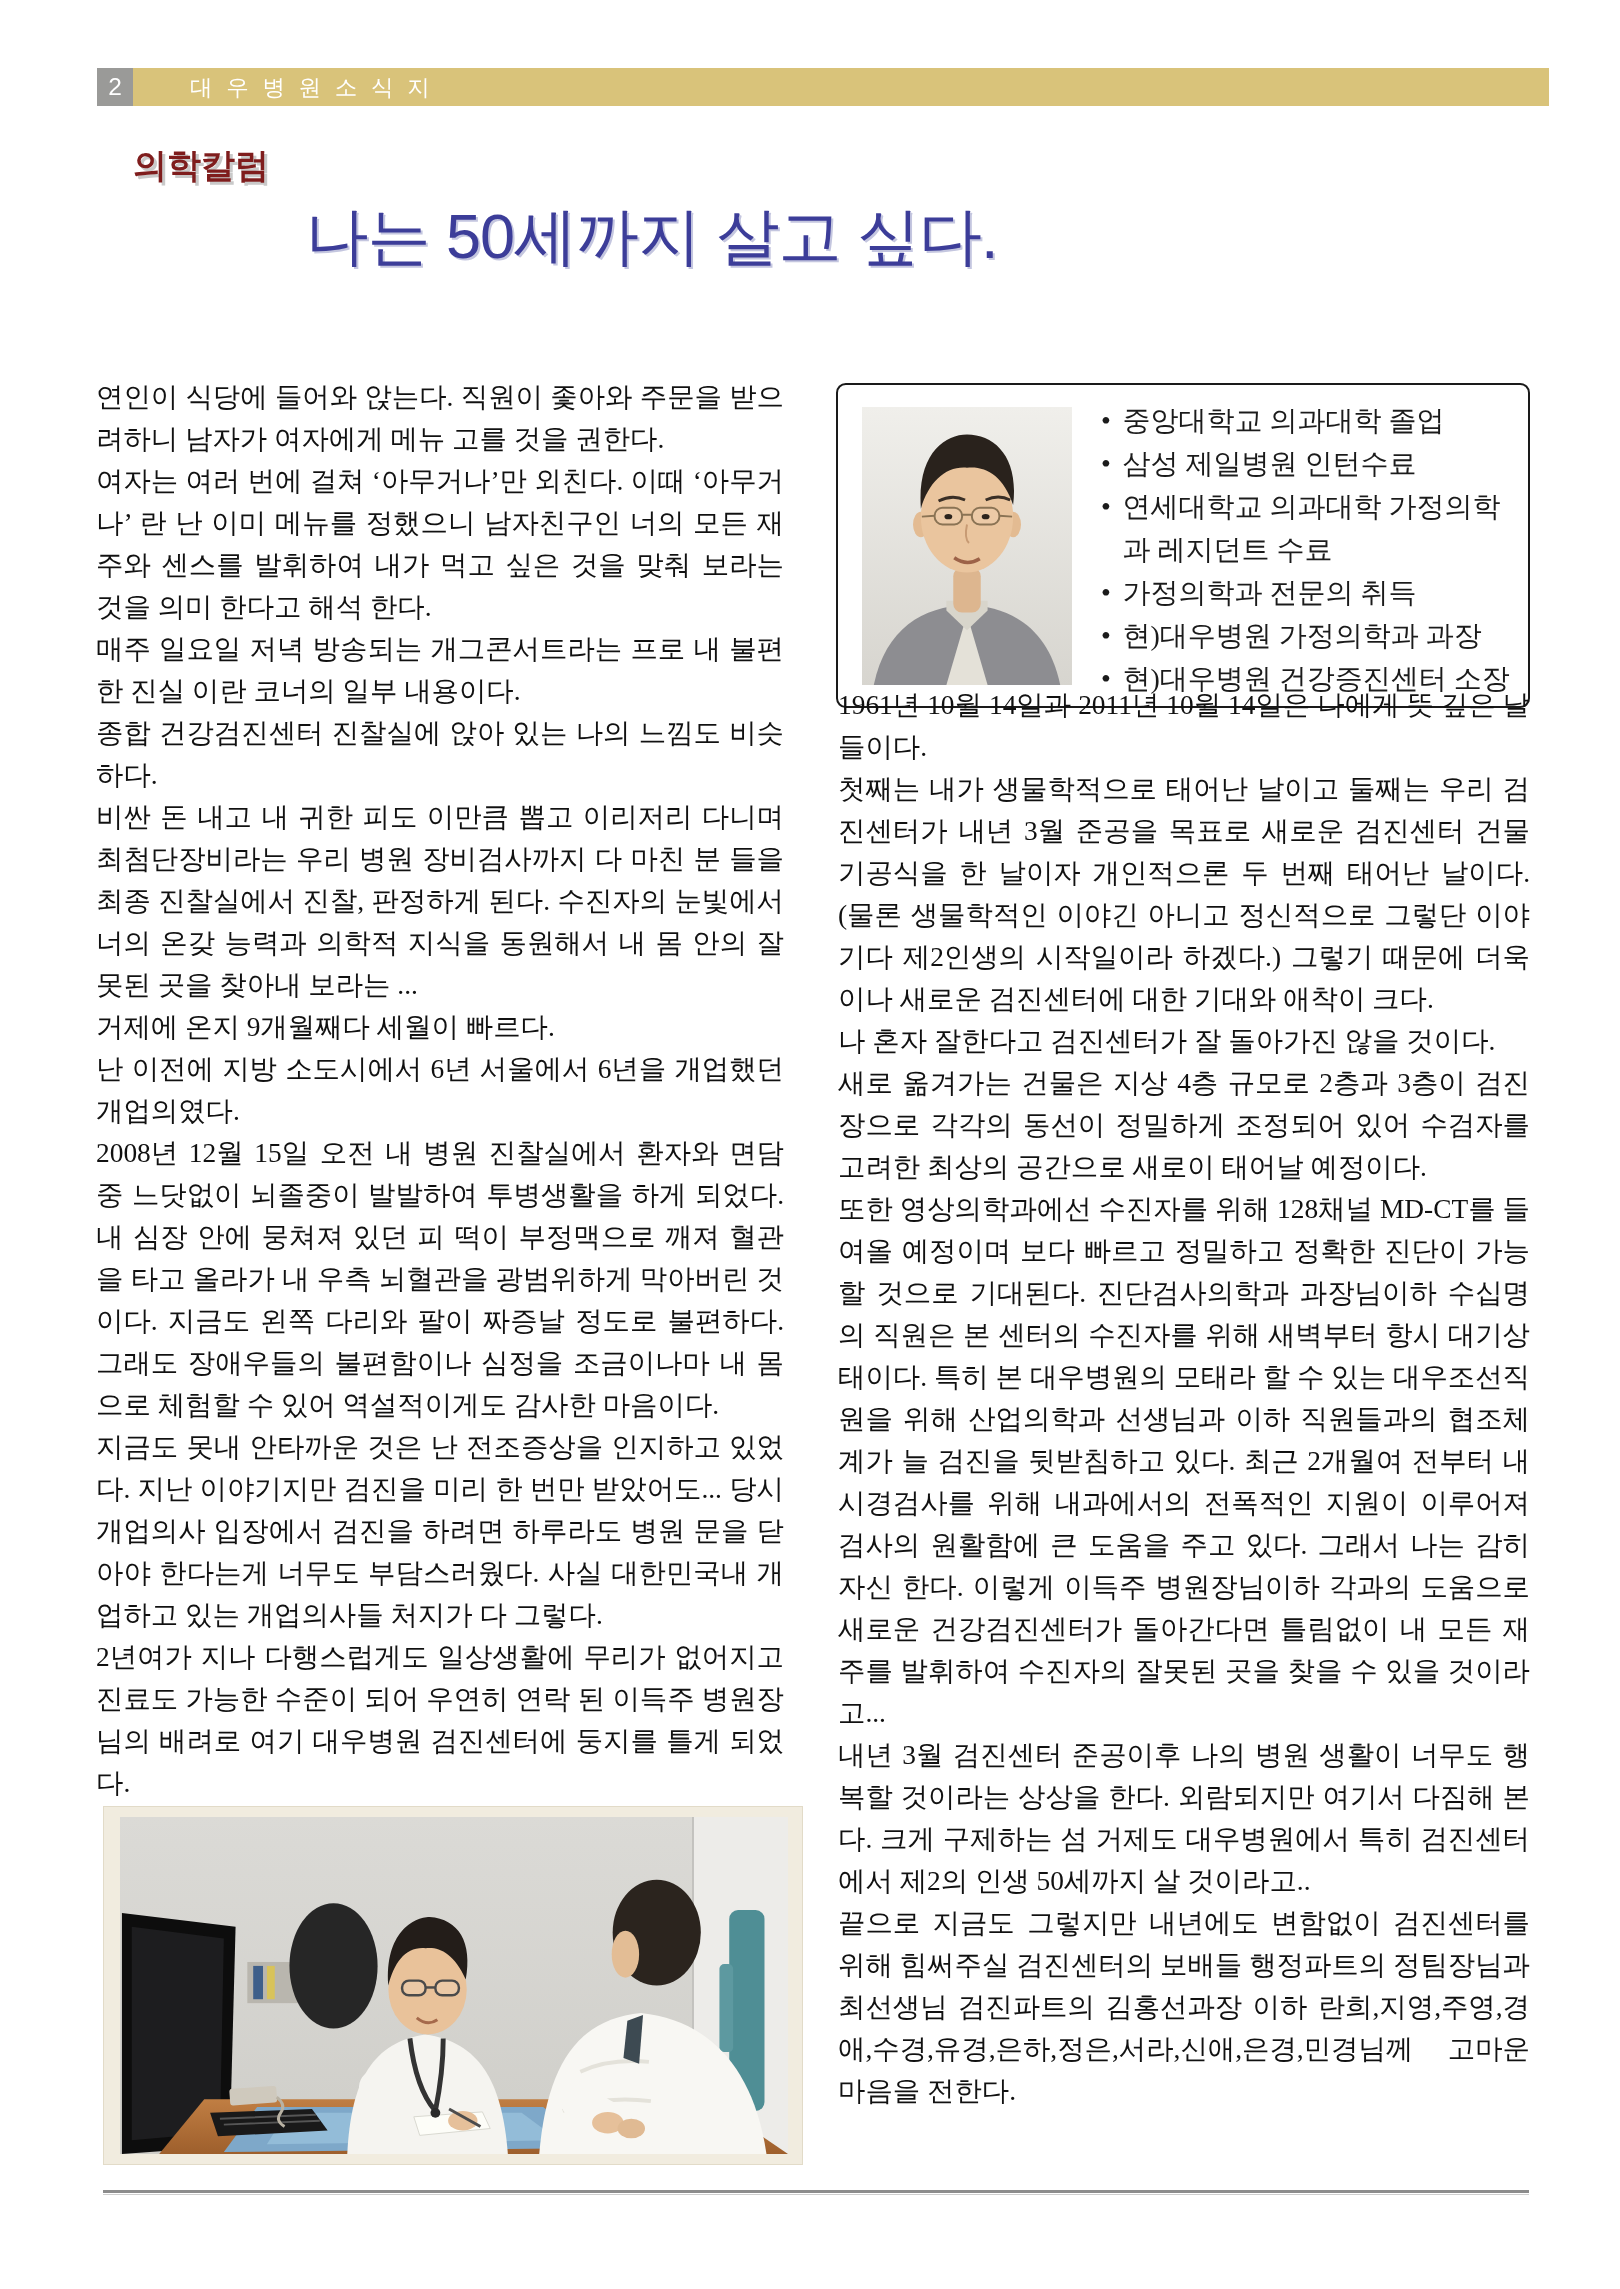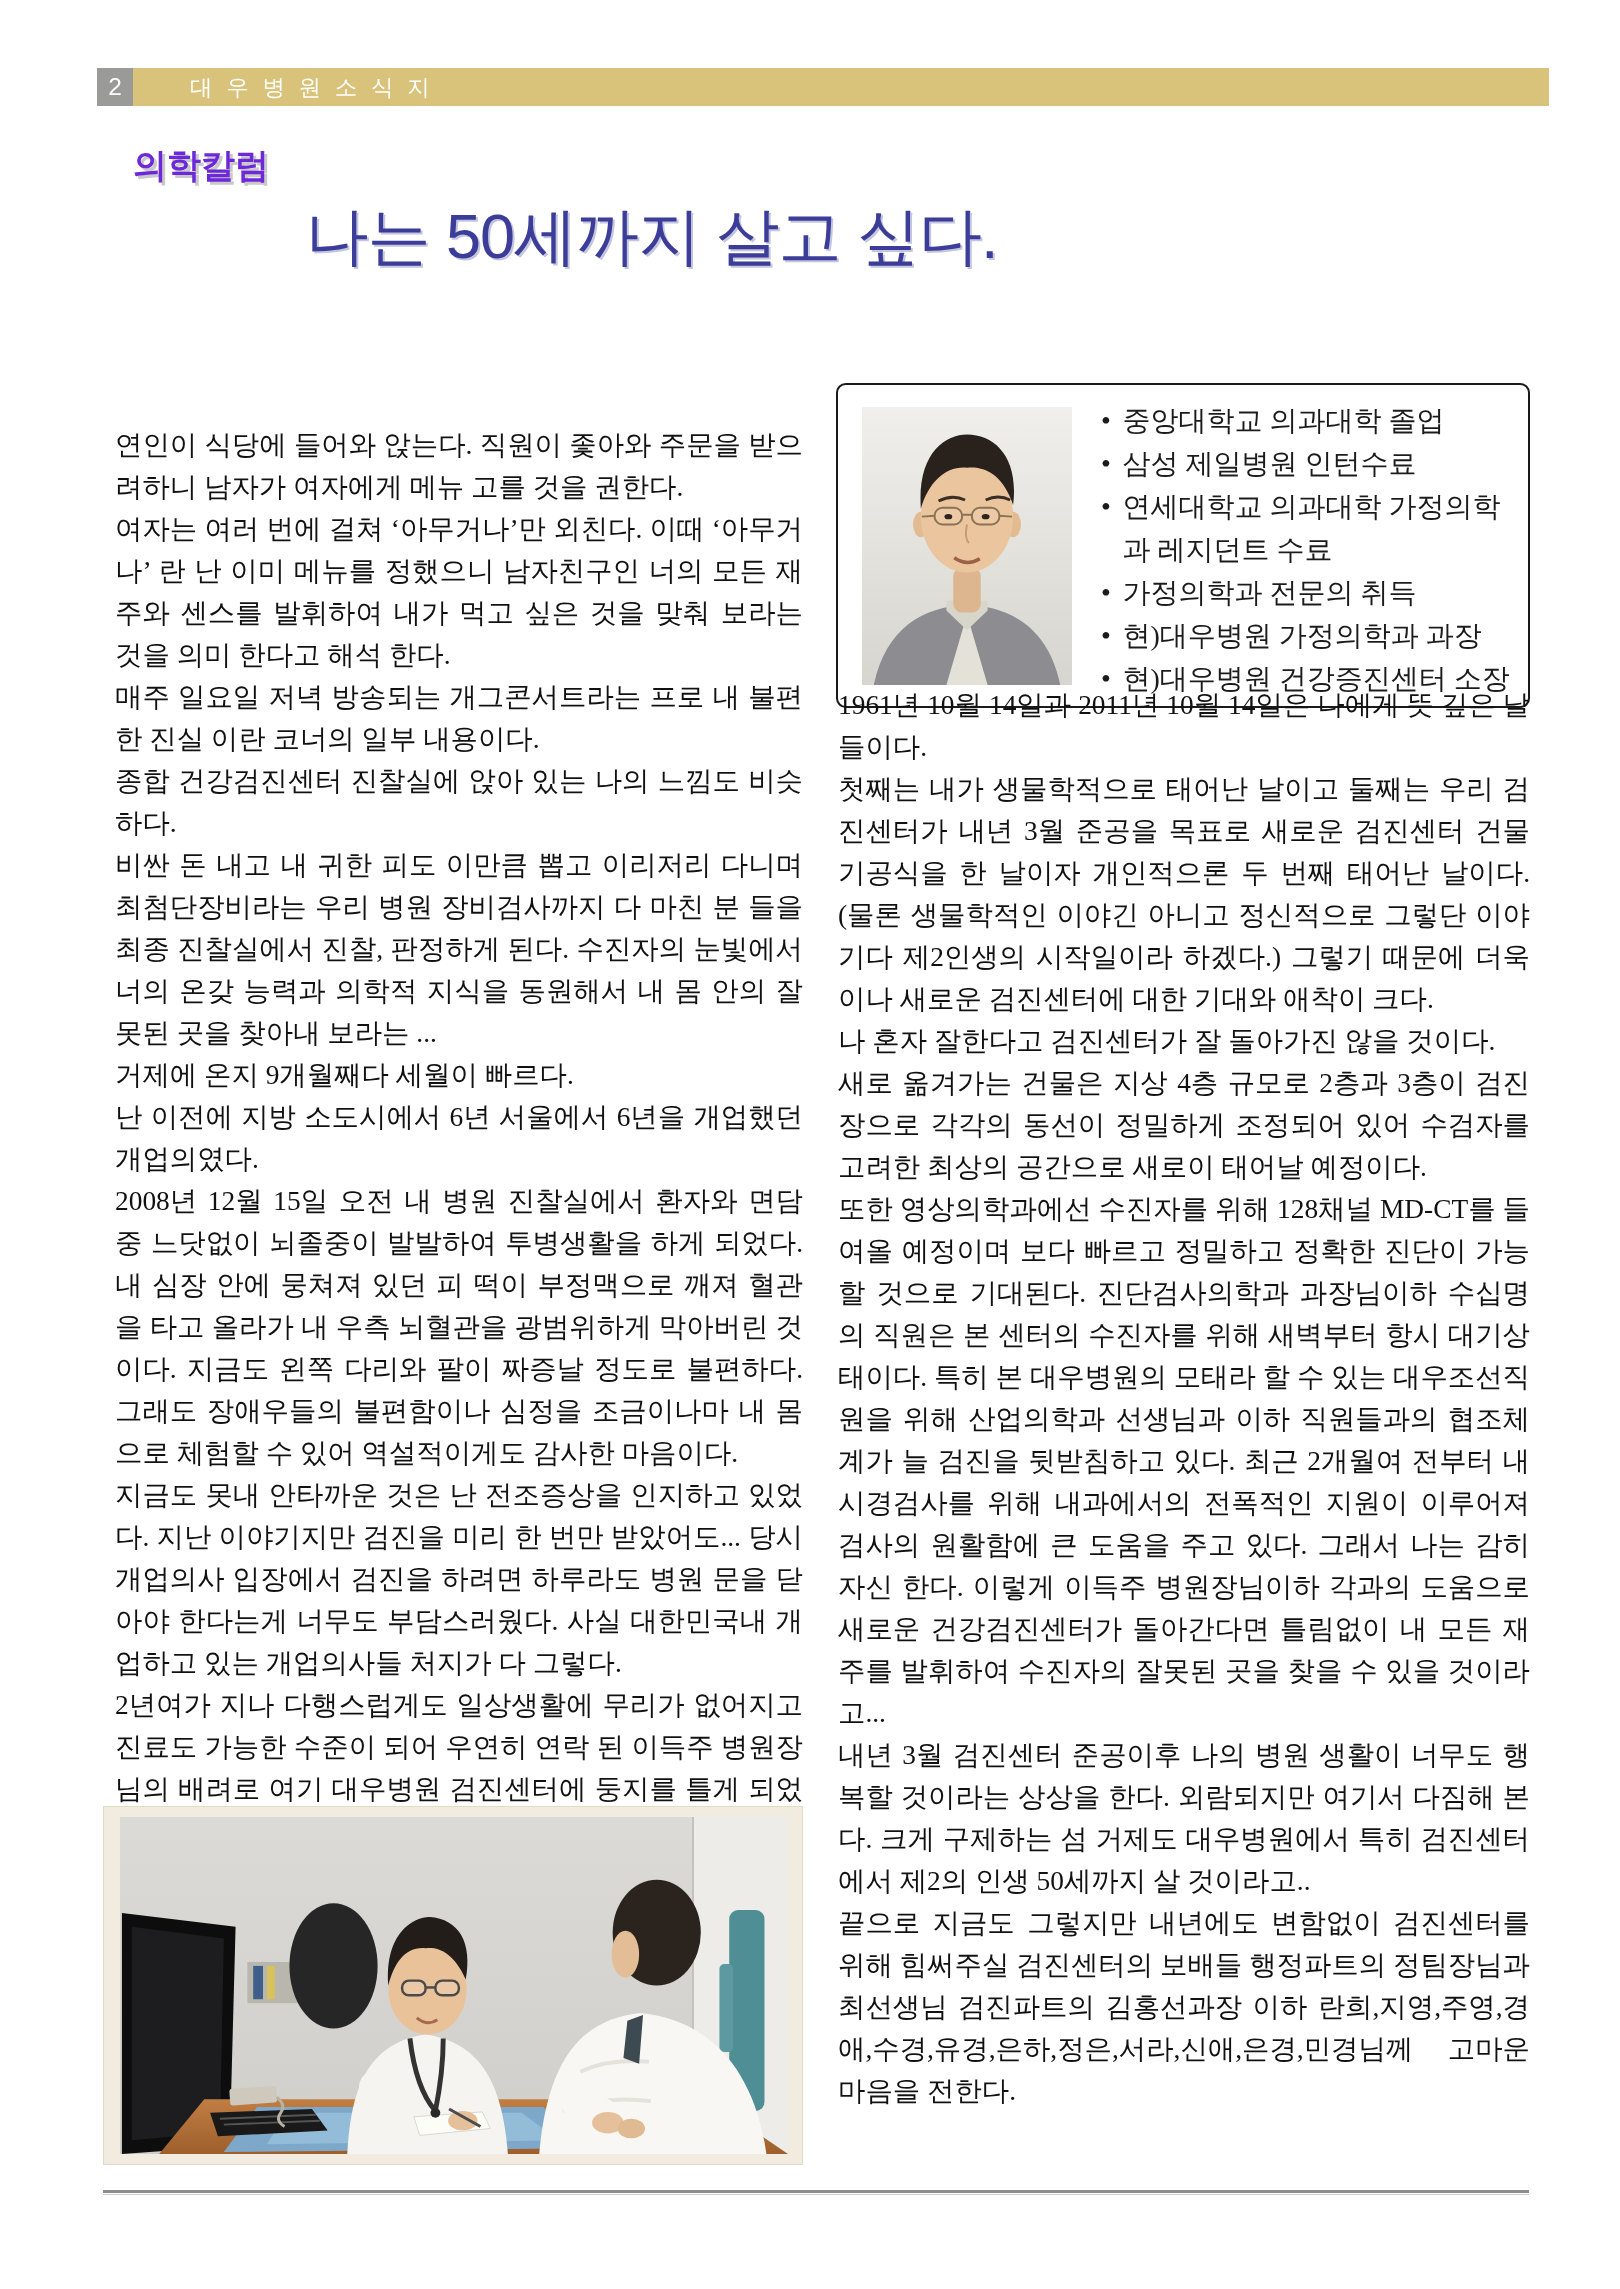--- a/index.html
+++ b/index.html
@@ -24,42 +24,42 @@
   }
   .headbar span{
     margin-left:57px;color:#ffffff;
     font-family:Liberation Sans, sans-serif;
     font-size:22.5px;letter-spacing:13.7px;font-weight:400;
   }
   
   .section-label{
     position:absolute;left:133px;top:143px;
     font-family:Liberation Serif, serif;
-    font-size:34px;font-weight:bold;color:#6d28d9;
+    font-size:34px;font-weight:bold;color:#7f1d1d;
     text-shadow:2.9px 2.9px 0 #c9c9c9;
   }
   .article-title{
     position:absolute;left:127px;top:194px;width:1049px;
     text-align:center;
     font-family:"Liberation Sans","DejaVu Sans",sans-serif;
     font-size:63px;font-weight:normal;color:var(--title-blue,#3c3d99);
     letter-spacing:-1px;
     text-shadow:2px 2px 0 rgba(125,128,185,0.45);
     margin:0;
   }
   .byline{
     position:absolute;left:588px;top:320px;width:941px;
     text-align:right;
     font-family:"Liberation Sans","DejaVu Sans",sans-serif;
     font-size:27.4px;font-weight:bold;color:#222;
   }
   
   .body-text{font-size:27.4px;line-height:42px;text-align:justify;color:#111;}
   .body-text p{margin:0;}
-  .left-col{position:absolute;left:115px;top:376px;width:688px;margin-top:48px;}
+  .left-col{position:absolute;left:96px;top:376px;width:688px;}
   .right-col{position:absolute;left:838px;top:684px;width:692px;}
   
   .profile-box{
     position:absolute;left:836px;top:383px;width:694px;height:325px;
     border:2px solid #1a1a1a;border-radius:9.8px;box-sizing:border-box;
     background:#fff;
   }
   .portrait{
     position:absolute;left:23.5px;top:21.6px;width:210px;height:278px;margin:0;
   }

